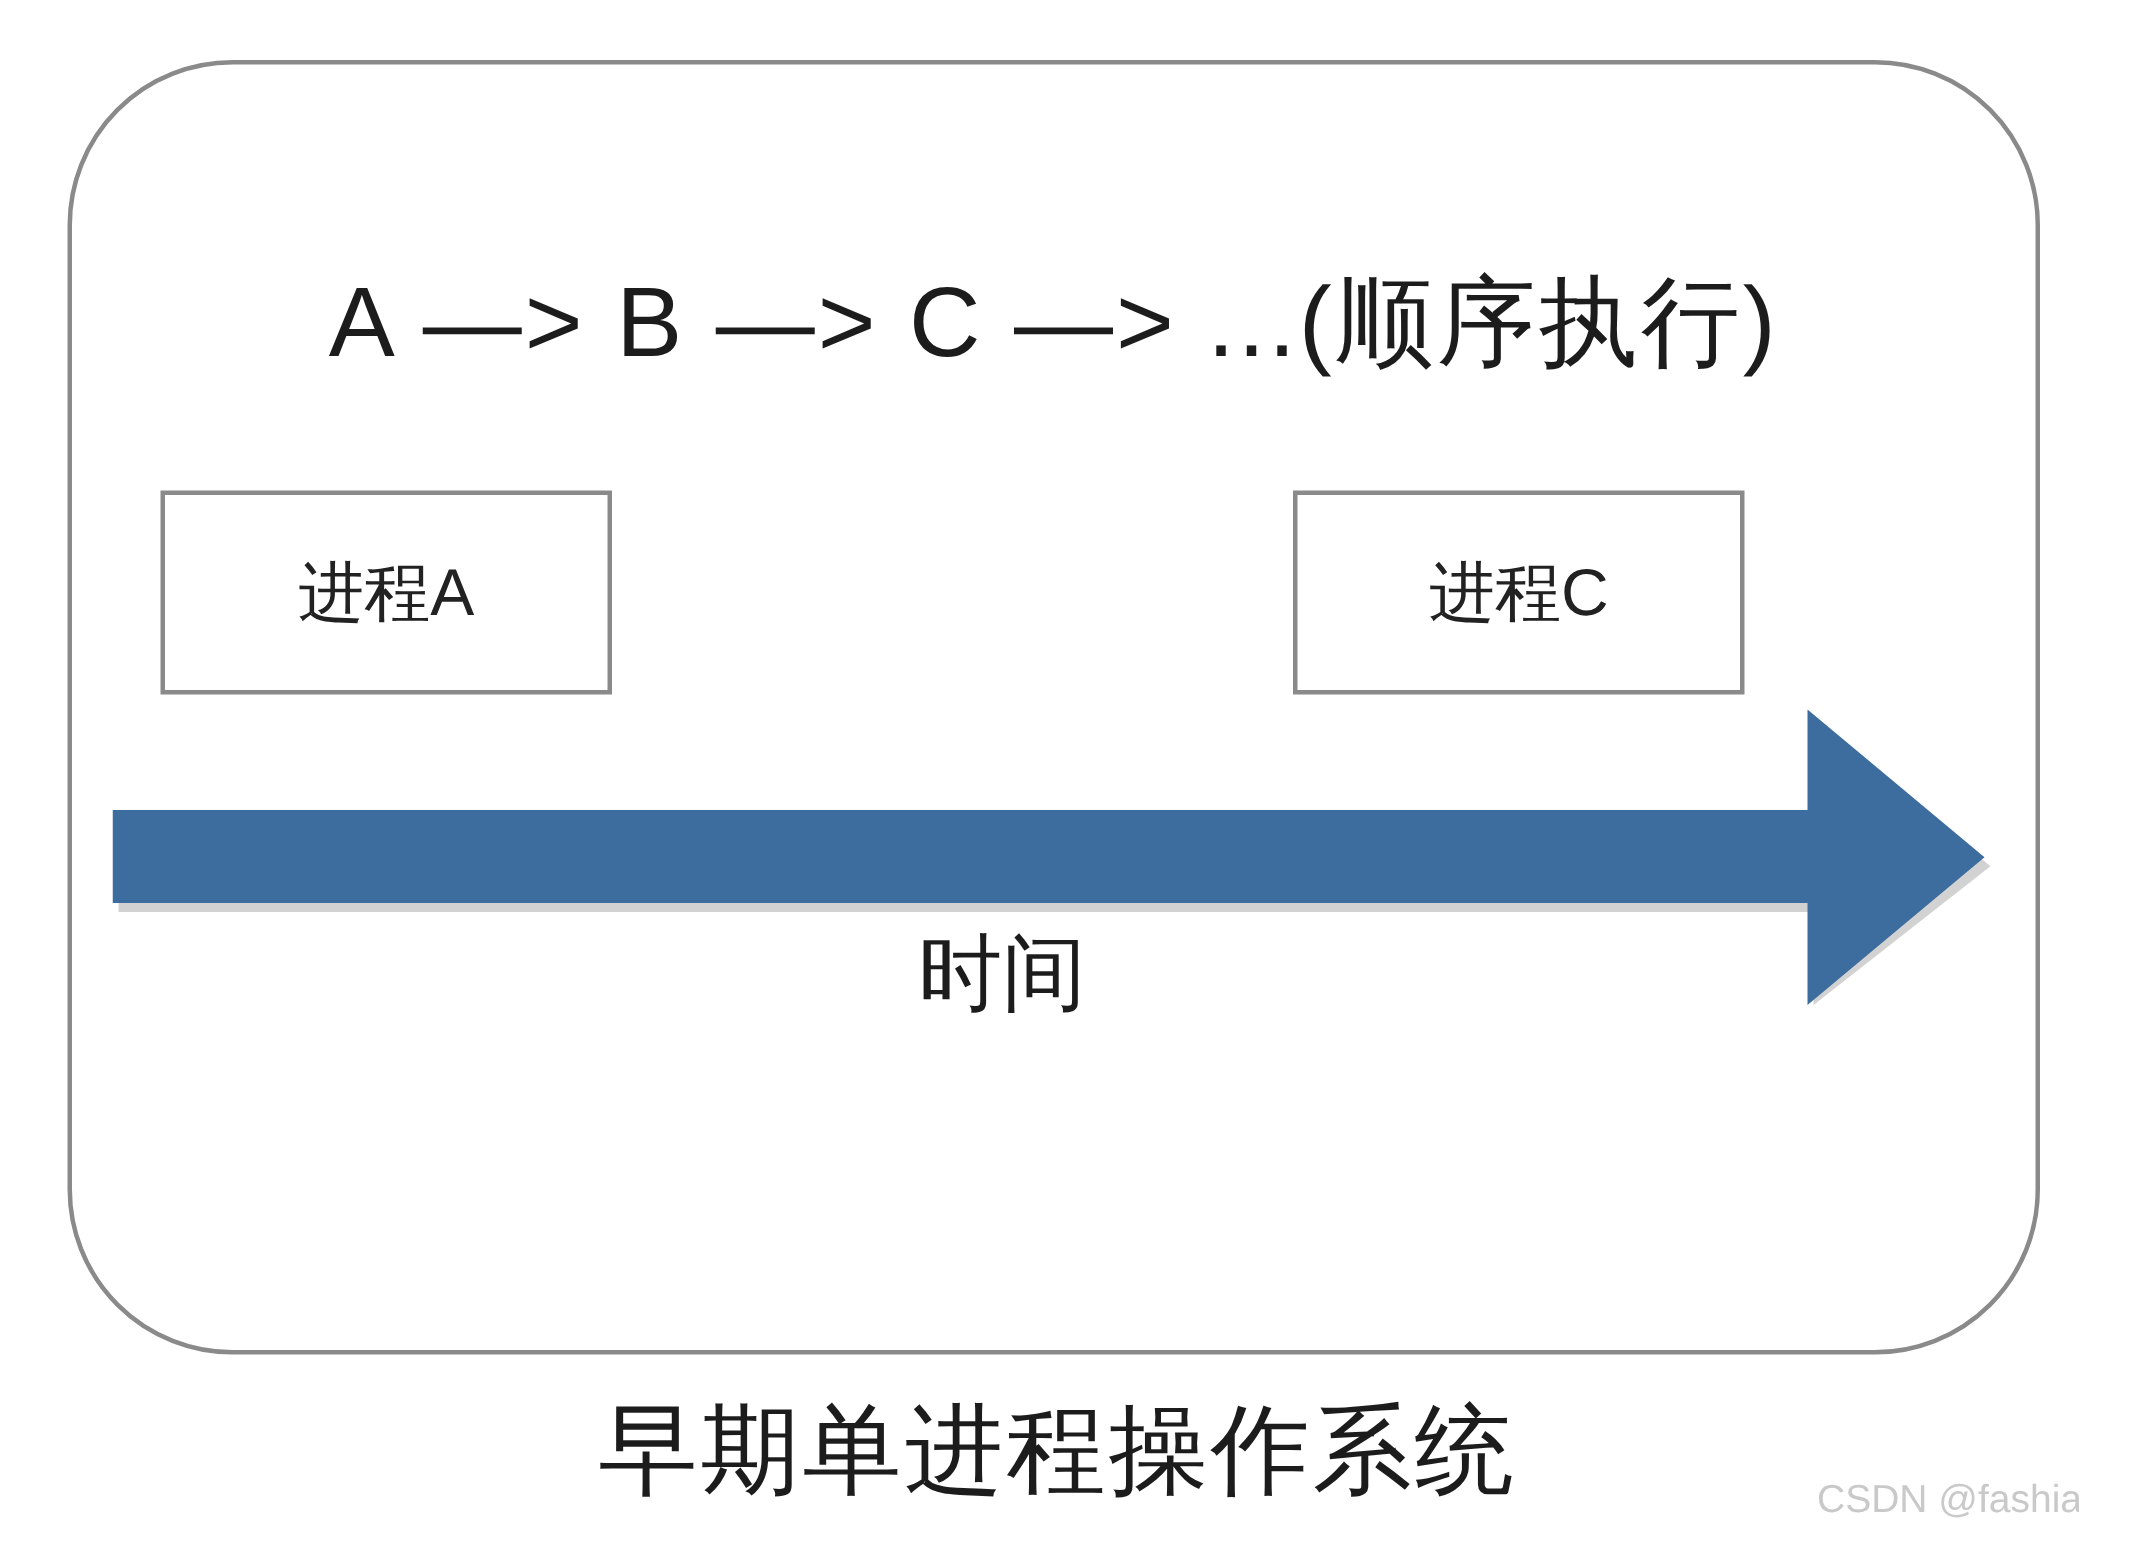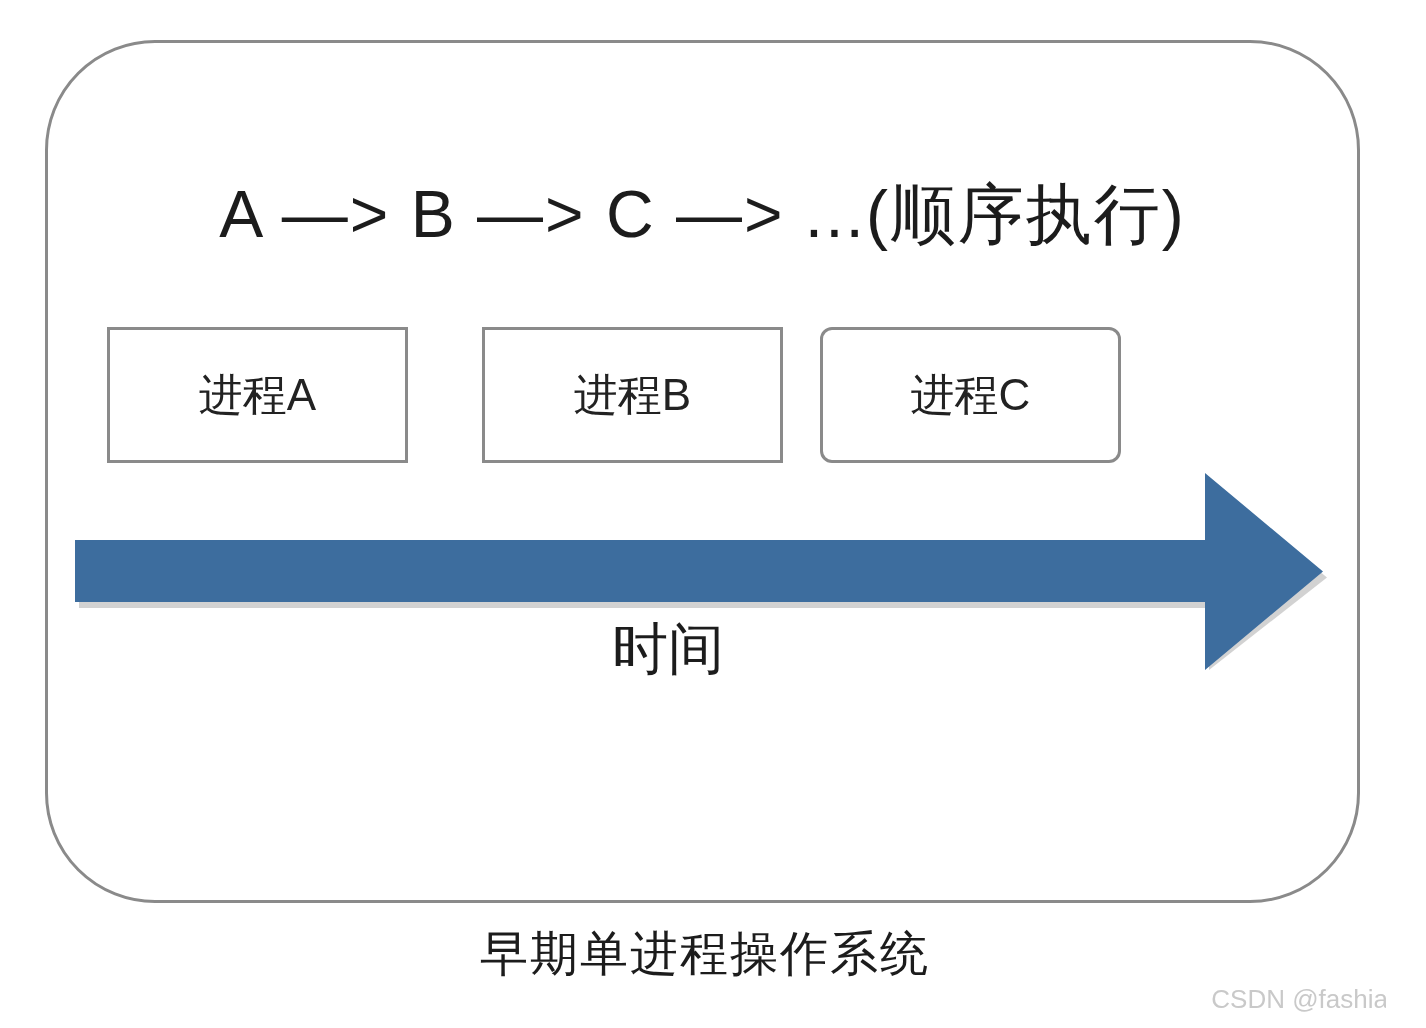--- a/index.html
+++ b/index.html
@@ -50,21 +50,21 @@
     align-items: center;
     justify-content: center;
   }
   .process-box .label {
     font-size: 44px;
     color: #222222;
     font-weight: 300;
   }
   .box-a { left: 107px; }
   .box-b { left: 482px; }
-  .box-c { left: 820px; border-radius: 12px; }
+  .box-c { left: 862px; }
   .arrow-svg {
     position: absolute;
     left: 75px;
     top: 473px;
     width: 1252px;
     height: 197px;
     display: block;
   }
   .time-label {
     position: absolute;
@@ -74,21 +74,21 @@
     font-weight: 300;
     color: #1c1c1c;
     white-space: nowrap;
   }
   .caption {
     position: absolute;
     left: 0px;
     top: 922px;
     width: 1410px;
     text-align: center;
-    font-size: 48px;
+    font-size: 66px;
     font-weight: 300;
     color: #1c1c1c;
     letter-spacing: 2px;
     white-space: nowrap;
   }
   .watermark {
     position: absolute;
     right: -2px;
     top: 984px;
     font-size: 26px;
@@ -102,23 +102,20 @@
 <div class="canvas">
 
   <div class="frame"></div>
 
   <div class="seq-title">A —&gt; B —&gt; C —&gt; ...(顺序执行)</div>
 
   <div class="process-box box-a">
     <span class="label">进程A</span>
   </div>
 
-  <div class="process-box box-b">
-    <span class="label">进程B</span>
-  </div>
 
   <div class="process-box box-c">
     <span class="label">进程C</span>
   </div>
 
   <svg class="arrow-svg" viewBox="0 0 1252 197" preserveAspectRatio="none">
     <polygon points="4,73 1134,73 1134,6 1252,104.5 1134,197 1134,135 4,135" opacity="0.45" fill="#9b9b9b"></polygon>
     <polygon points="0,67 1130,67 1130,0 1248,98.5 1130,197 1130,129 0,129" fill="#3d6d9e"></polygon>
   </svg>
 

